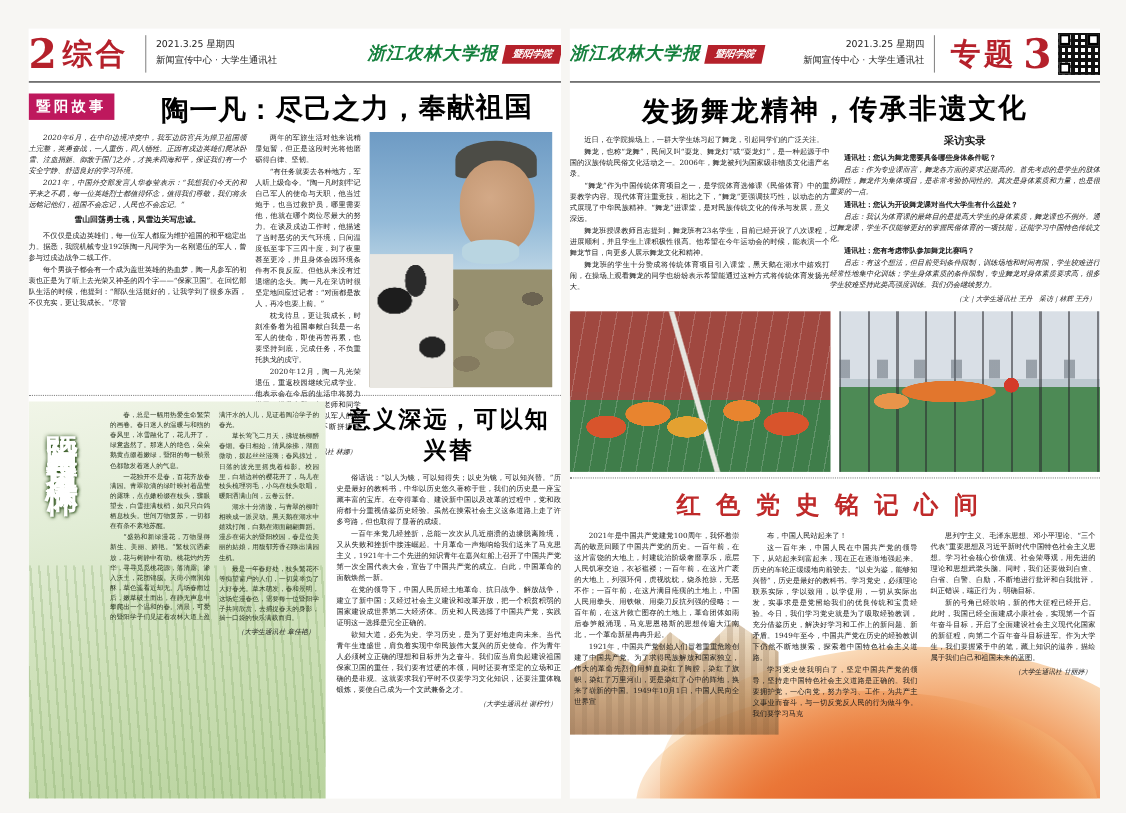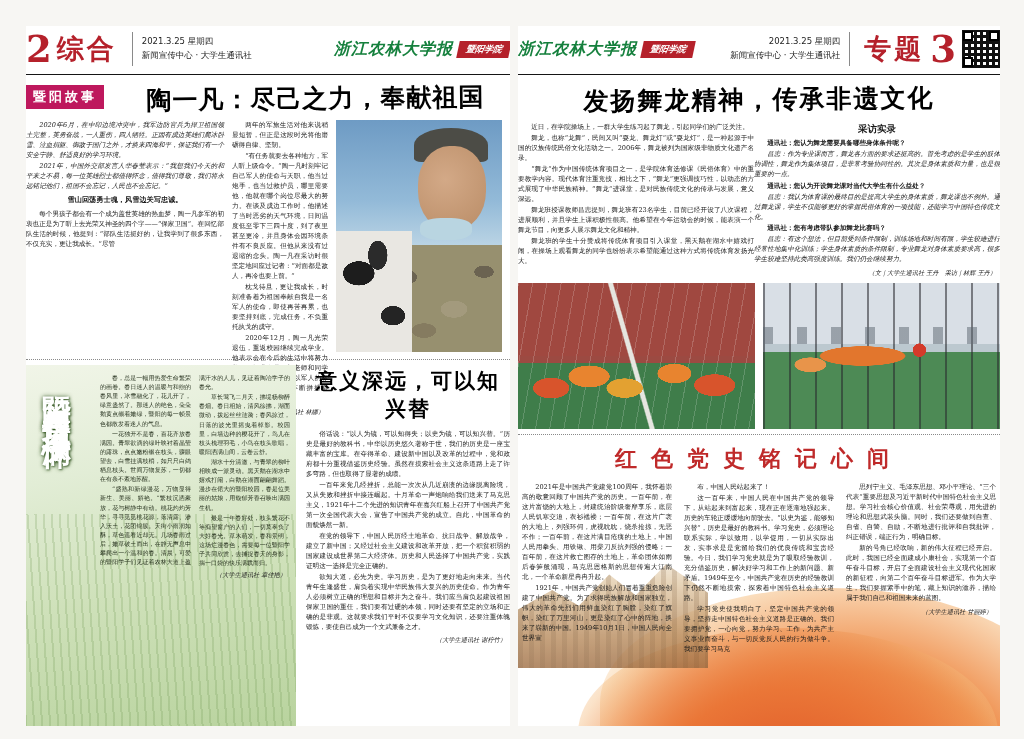--- a/index.html
+++ b/index.html
@@ -130,20 +130,21 @@
   </div>
 
   <div class="s1-body">
     <div class="s1-c1 bodytxt">
       <div class="kai">
           <p>2020年6月，在中印边境冲突中，我军边防官兵为捍卫祖国领土完整，英勇奋战，一人重伤，四人牺牲。正因有戍边英雄们爬冰卧雪、泣血捐躯、御敌于国门之外，才换来四海和平，保证我们有一个安全宁静、舒适良好的学习环境。</p>
           <p>2021年，中国外交部发言人华春莹表示：“我想我们今天的和平来之不易，每一位英雄烈士都值得怀念，值得我们尊敬，我们将永远铭记他们，祖国不会忘记，人民也不会忘记。”</p>
         </div>
       <div class="subhead">雪山回荡勇士魂，风雪边关写忠诚。</div>
       <div>
+          <p>不仅仅是戍边英雄们，每一位军人都应为维护祖国的和平稳定出力。据悉，我院机械专业192班陶一凡同学为一名刚退伍的军人，曾参与过戍边战争二线工作。</p>
           <p>每个男孩子都会有一个成为盖世英雄的热血梦，陶一凡参军的初衷也正是为了听上去光荣又神圣的四个字——“保家卫国”。在回忆部队生活的时候，他提到：“部队生活挺好的，让我学到了很多东西，不仅充实，更让我成长。”尽管</p>
         </div>
     </div>
     <div class="s1-c2 bodytxt">
       <div>
           <p>两年的军旅生活对他来说稍显短暂，但正是这段时光将他磨砺得自律、坚韧。</p>
           <p>“有任务就要去各种地方，军人听上级命令。”陶一凡时刻牢记自己军人的使命与天职，他当过炮手，也当过救护员，哪里需要他，他就在哪个岗位尽最大的努力。在谈及戍边工作时，他描述了当时恶劣的天气环境，日间温度低至零下三四十度，到了夜里甚至更冷，并且身体会因环境条件有不良反应。但他从来没有过退缩的念头。陶一凡在采访时很坚定地回应过记者：“对面都是敌人，再冷也要上前。”</p>
           <p>枕戈待旦，更让我成长，时刻准备着为祖国奉献自我是一名军人的使命，即使再苦再累，也要坚持到底，完成任务，不负重托执戈的戍守。</p>
           <p>2020年12月，陶一凡光荣退伍，重返校园继续完成学业。他表示会在今后的生活中将努力学习，提升自我，与老师和同学们和睦相处，并时刻以军人的标准严格要求自己，不断拼搏奋斗，报效祖国。</p>
         </div>

